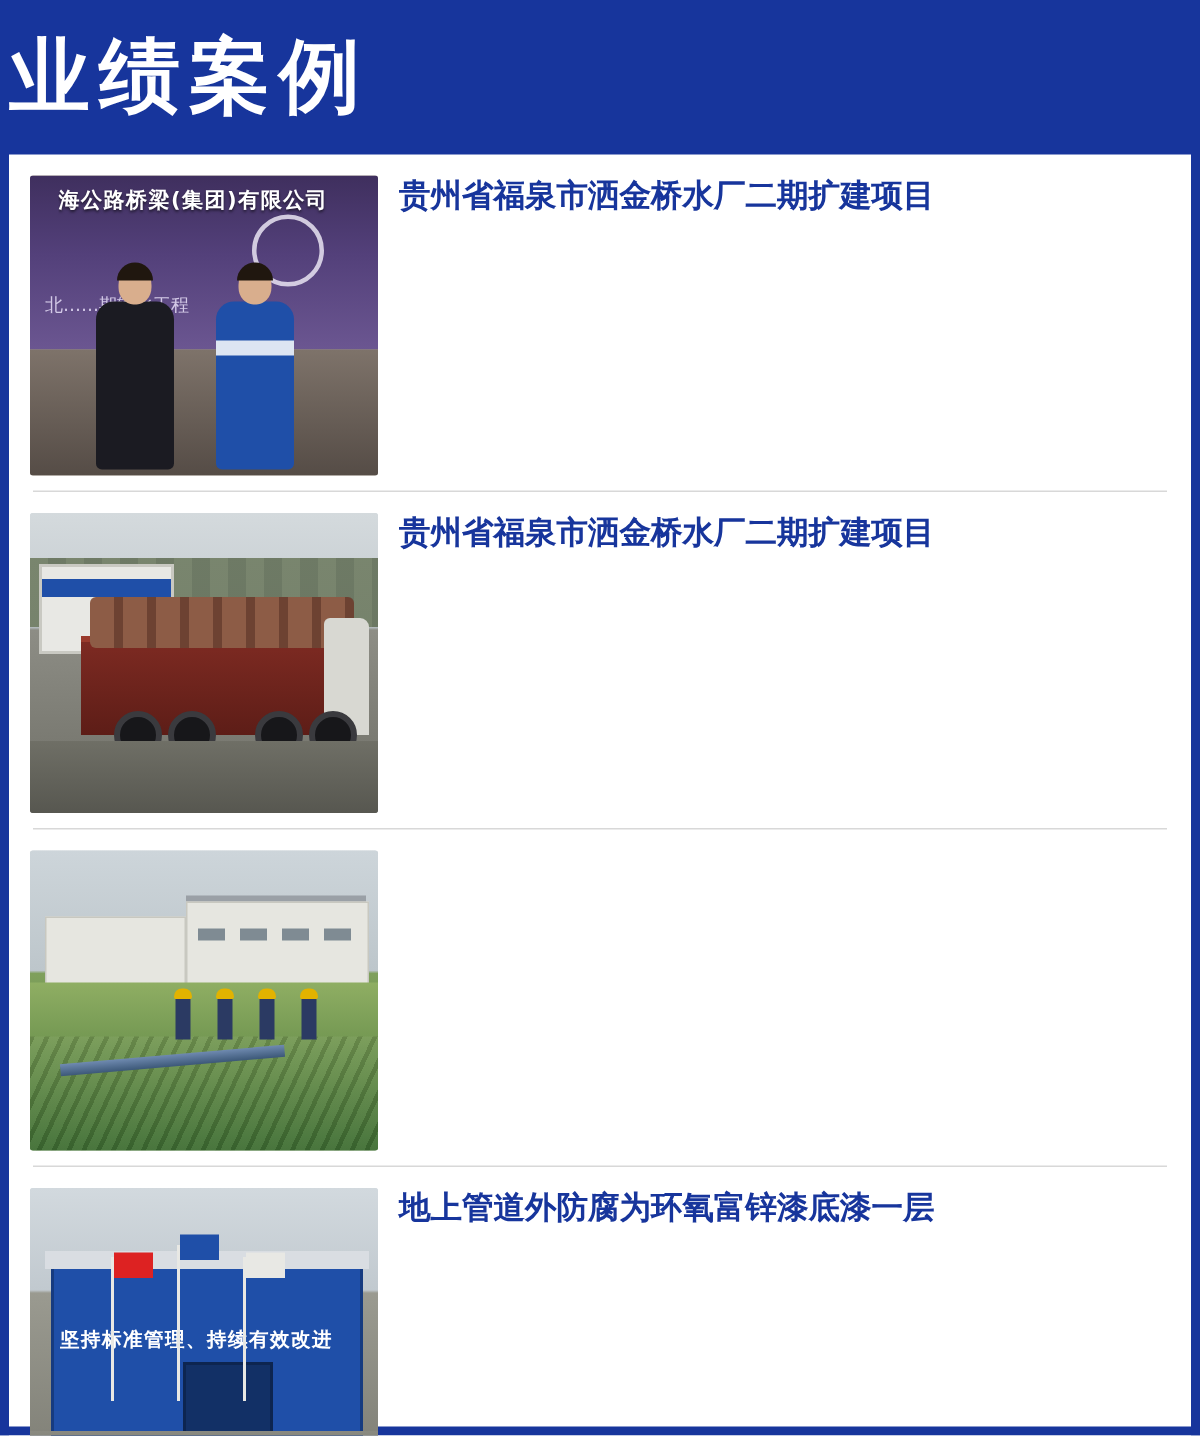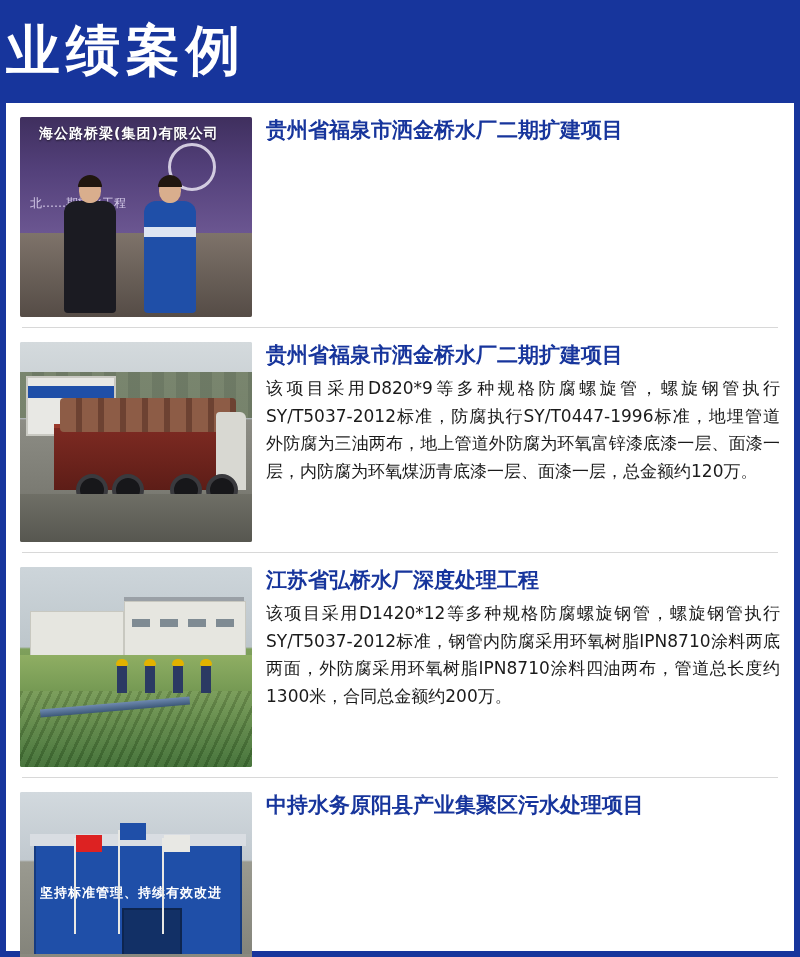--- a/index.html
+++ b/index.html
@@ -291,21 +291,20 @@
         <div class="pipes"></div>
         <div class="cab"></div>
         <div class="wheel w1"></div>
         <div class="wheel w2"></div>
         <div class="wheel w3"></div>
         <div class="wheel w4"></div>
         <div class="road"></div>
       </div>
       <div class="case-body">
         <h2 class="case-title">贵州省福泉市洒金桥水厂二期扩建项目</h2>
-        <p class="case-desc">该项目采用D820*9等多种规格防腐螺旋管，螺旋钢管执行SY/T5037-2012标准，防腐执行SY/T0447-1996标准，地埋管道外防腐为三油两布，地上管道外防腐为环氧富锌漆底漆一层、面漆一层，内防腐为环氧煤沥青底漆一层、面漆一层，总金额约120万。</p>
       </div>
     </div>
 
     <div class="divider"></div>
 
     <div class="case">
       <div class="case-photo p3">
         <div class="sky"></div>
         <div class="bld b1"></div>
         <div class="roofline"></div>
@@ -328,24 +327,20 @@
           </div>
         <div class="worker k3">
             <div class="h"></div>
             <div class="b"></div>
           </div>
         <div class="worker k4">
             <div class="h"></div>
             <div class="b"></div>
           </div>
       </div>
-      <div class="case-body">
-        <h2 class="case-title">江苏省弘桥水厂深度处理工程</h2>
-        <p class="case-desc">该项目采用D1420*12等多种规格防腐螺旋钢管，螺旋钢管执行SY/T5037-2012标准，钢管内防腐采用环氧树脂IPN8710涂料两底两面，外防腐采用环氧树脂IPN8710涂料四油两布，管道总长度约1300米，合同总金额约200万。</p>
-      </div>
     </div>
 
     <div class="divider"></div>
 
     <div class="case">
       <div class="case-photo p4">
         <div class="sky"></div>
         <div class="bld">
           <div class="roof"></div>
           <div class="slogan">坚持标准管理、持续有效改进</div>
@@ -354,18 +349,18 @@
         <div class="pole pl1"></div>
         <div class="pole pl2"></div>
         <div class="pole pl3"></div>
         <div class="flag f1"></div>
         <div class="flag f2"></div>
         <div class="flag f3"></div>
         <div class="ground"></div>
 
       </div>
       <div class="case-body">
-        <h2 class="case-title">中持水务原阳县产业集聚区污水处理项目</h2>
+        <h2 class="case-title">地上管道外防腐为环氧富锌漆底漆一层</h2>
       </div>
     </div>
 
   </div>
 </div>
 
 </body></html>

